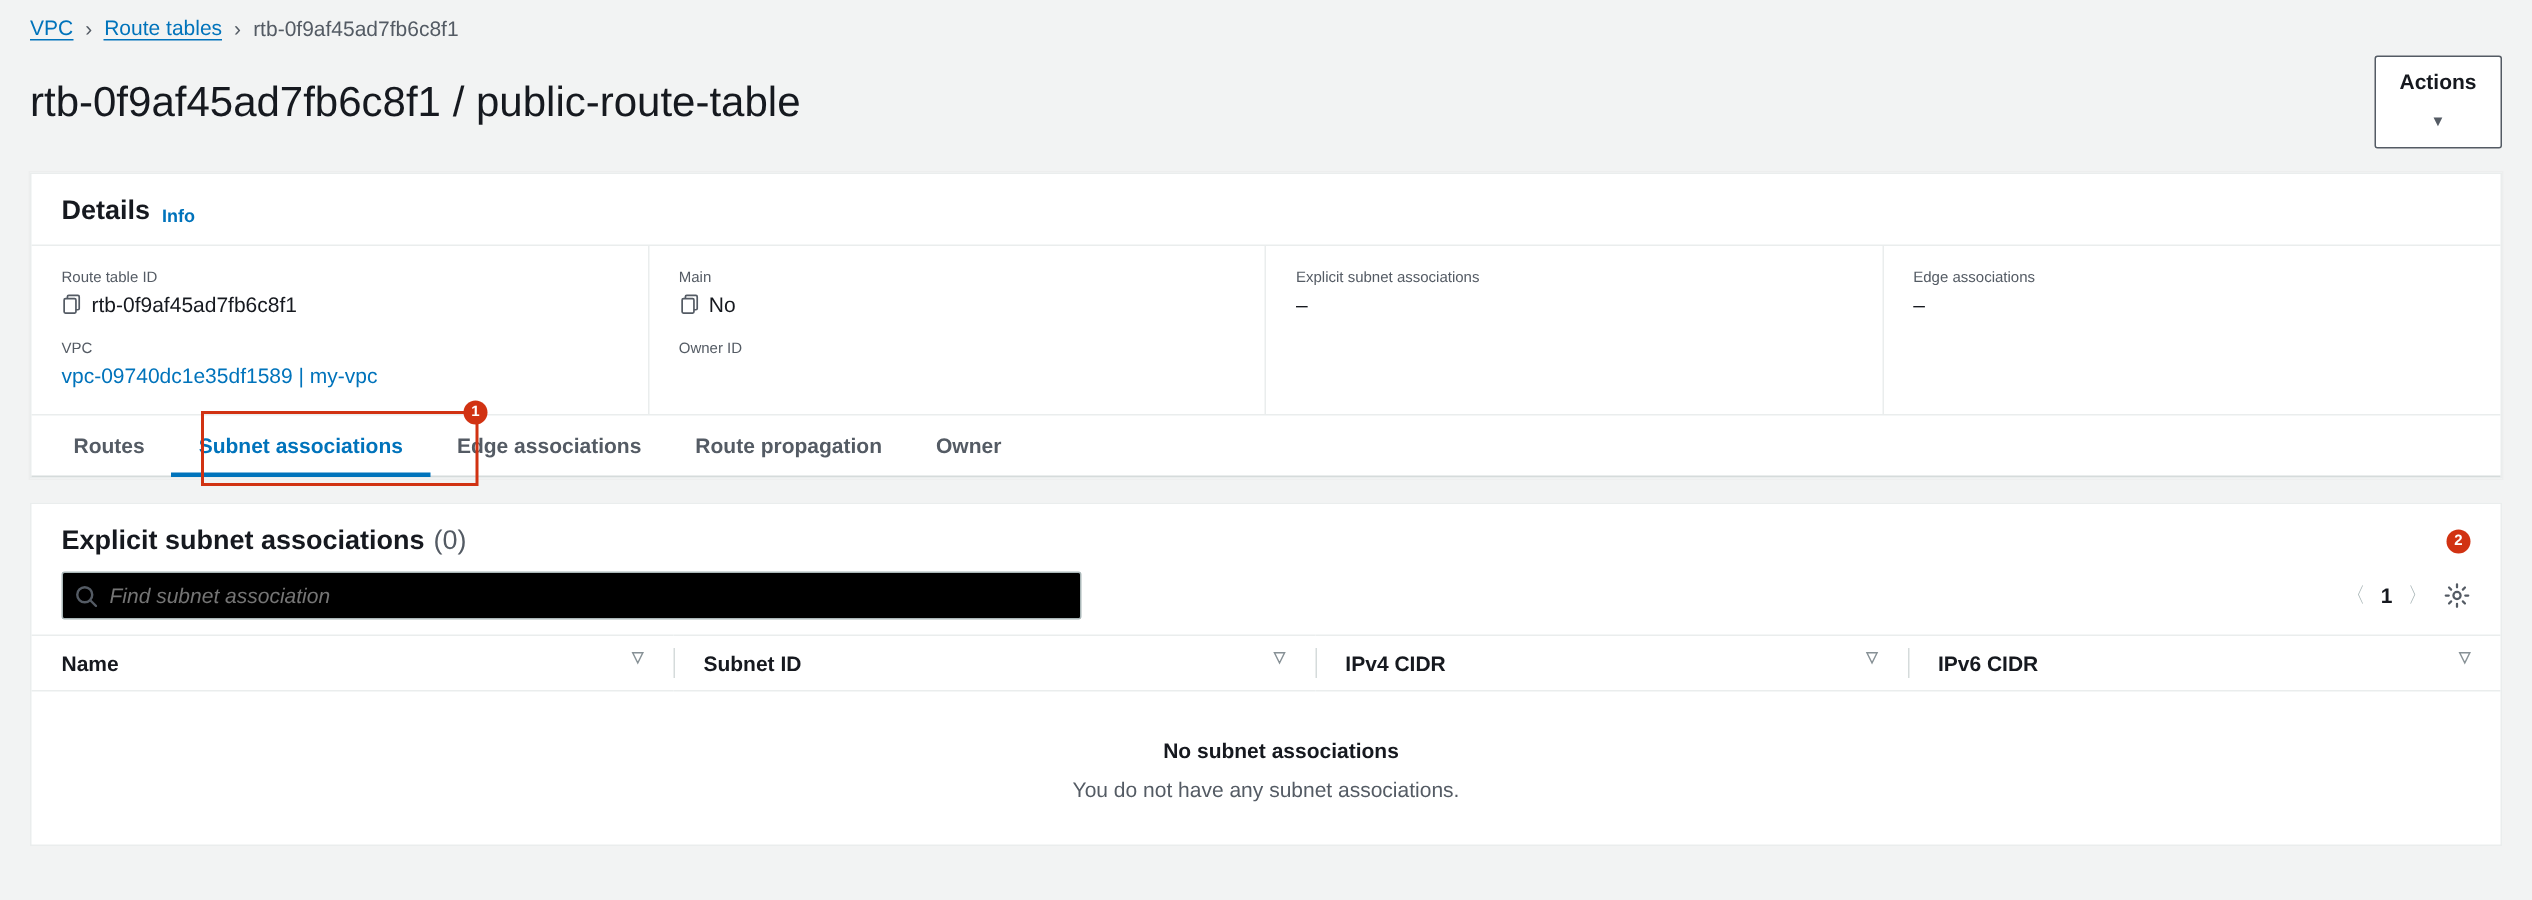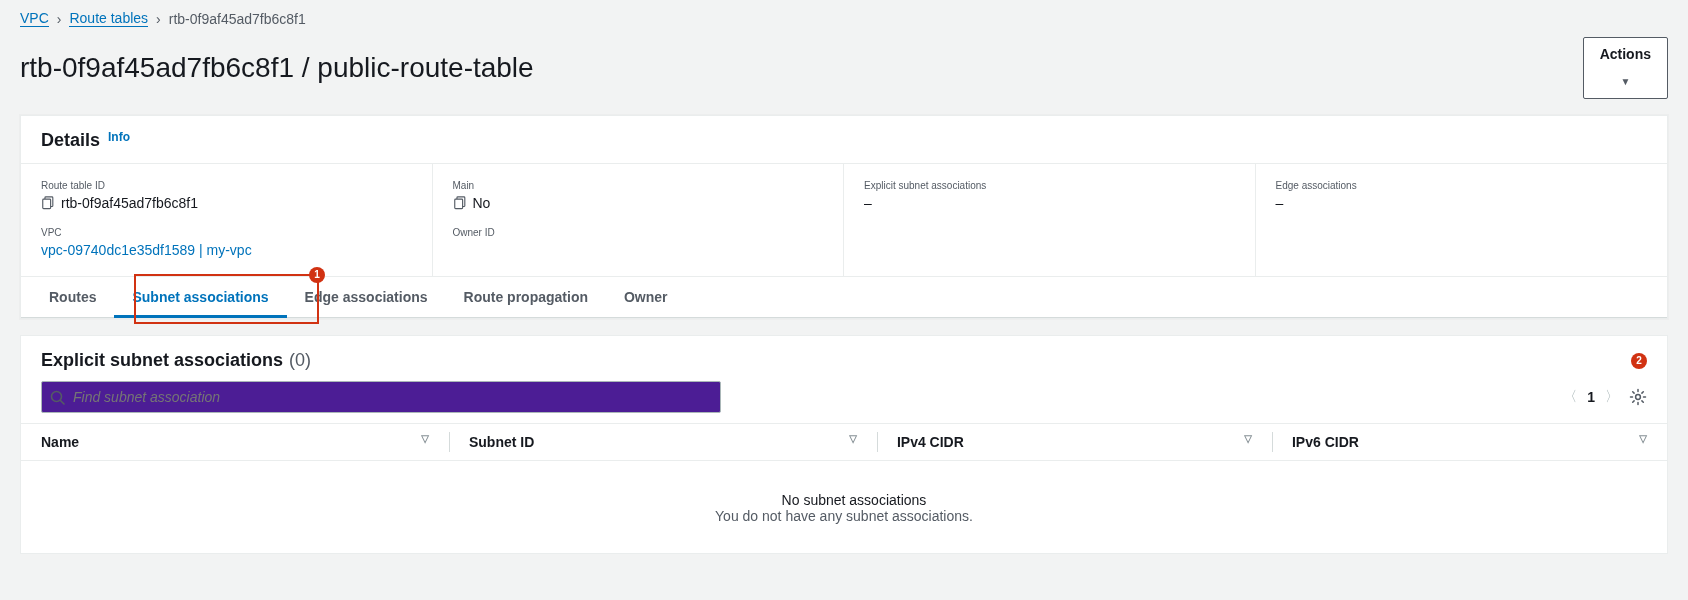--- a/index.html
+++ b/index.html
@@ -53,21 +53,21 @@
 
   
   .panel{
     margin:0 20px 16px 20px;
     background:var(--white);
     border:1px solid var(--border-soft);
     box-shadow:0 0 0 1px rgba(0,0,0,0.02);
   }
   .panel-header{
     padding:14px 20px 12px 20px;border-bottom:1px solid var(--border-soft);
-    display:flex;align-items:flex-start;gap:8px;
+    display:flex;align-items:flex-end;gap:8px;
   }
   .panel-title{font-size:18px;font-weight:700;margin:0;}
   .info-link{color:var(--link);font-size:12px;font-weight:700;}
 
   .details-grid{
     display:grid;grid-template-columns:repeat(4,1fr);
     border-bottom:1px solid var(--border-soft);
   }
   .details-col{padding:16px 20px 18px 20px;border-right:1px solid var(--border-soft);}
   .details-col:last-child{border-right:none;}
@@ -116,21 +116,21 @@
   .assoc-actions{display:flex;align-items:center;gap:12px;position:relative;}
   .edit-wrap{position:relative;}
   .edit-highlight{position:absolute;inset:-5px -7px -5px -7px;border:2px solid var(--red);pointer-events:none;}
   
   .toolbar{
     display:flex;align-items:center;justify-content:space-between;
     padding:0 20px 10px 20px;gap:20px;
   }
   .search{
     flex:0 0 680px;display:flex;align-items:center;
-    border:1px solid #aab7b8;border-radius:2px;background:#4c1d95;
+    border:1px solid #aab7b8;border-radius:2px;background:#000000;
     height:32px;padding:0 8px;gap:6px;
   }
   .search svg{width:15px;height:15px;flex-shrink:0;color:#545b64;}
   .search input{
     border:none;outline:none;flex:1;font-size:14px;font-style:italic;color:#879196;
     background:transparent;
   }
   .pager{display:flex;align-items:center;gap:10px;color:var(--muted);}
   .pager .pg-btn{color:#aab7b8;cursor:default;}
   .pager .pg-cur{color:var(--text);font-weight:700;}
@@ -146,21 +146,21 @@
     position:relative;
   }
   table.data th:not(:first-child)::before{
     content:"";position:absolute;left:0;top:8px;bottom:8px;width:1px;background:var(--border);
   }
   .sort-ico{float:right;font-size:10px;color:#879196;line-height:10px;}
   .sort-ico span{display:block;}
   .empty{
     text-align:center;padding:30px 0 28px 0;color:var(--text);
   }
-  .empty .t1{font-weight:400;margin-bottom:0;padding-left:20px;}
+  .empty .t1{font-weight:700;margin-bottom:10px;padding-left:20px;}
   .empty .t2{color:var(--muted);}
 </style>
 </head>
 <body>
 
 <svg width="0" height="0" style="position:absolute">
   <defs>
     <g id="copy-icon">
       <rect x="3.5" y="1" width="9" height="11" rx="1" fill="none" stroke="#545b64" stroke-width="1.3"></rect>
       <rect x="1" y="3.5" width="9" height="11" rx="1" fill="#fff" stroke="#545b64" stroke-width="1.3"></rect>

